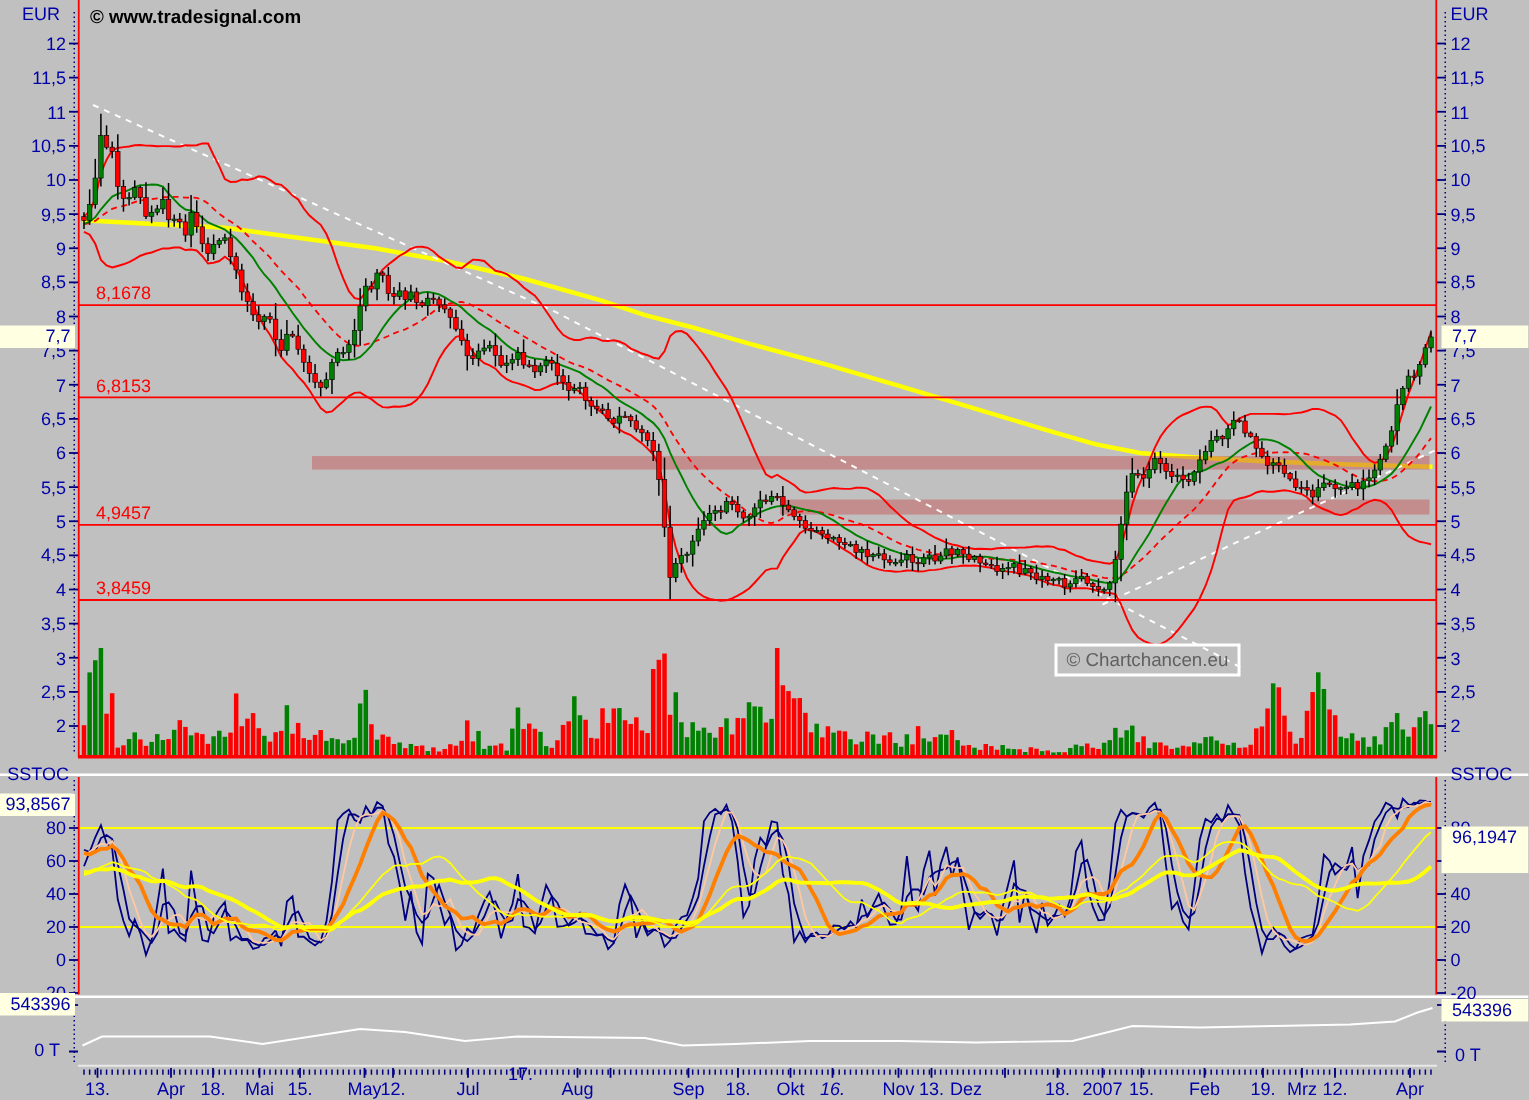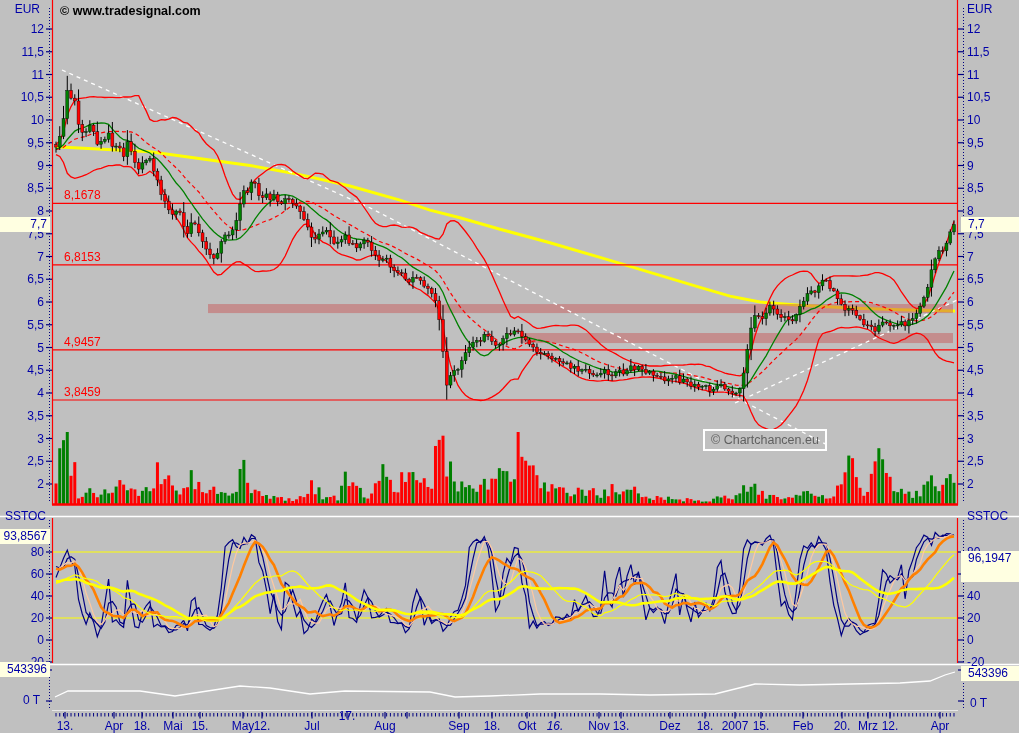--- a/index.html
+++ b/index.html
@@ -1206,26 +1206,26 @@
     <span class="lbl dt" style="left: 312px; top: 719px;">Jul</span>
     <span class="lbl dt" style="left: 347px; top: 709px;">17.</span>
     <span class="lbl dt" style="left: 385px; top: 719px;">Aug</span>
     <span class="lbl dt" style="left: 407px; top: 719px; margin-top: 48px;">14.</span>
     <span class="lbl dt" style="left: 459px; top: 719px;">Sep</span>
     <span class="lbl dt" style="left: 492px; top: 719px;">18.</span>
     <span class="lbl dt" style="left: 527px; top: 719px;">Okt</span>
     <span class="lbl dt" style="left: 555px; top: 719px; font-style: italic;">16.</span>
     <span class="lbl dt" style="left: 599px; top: 719px;">Nov</span>
     <span class="lbl dt" style="left: 621px; top: 719px;">13.</span>
-    <span class="lbl dt" style="left: 670px; top: 719px;">Dez</span>
+    <span class="lbl dt" style="left: 644px; top: 719px;">Dez</span>
     <span class="lbl dt" style="left: 705px; top: 719px;">18.</span>
     <span class="lbl dt" style="left: 735px; top: 719px;">2007</span>
     <span class="lbl dt" style="left: 761px; top: 719px;">15.</span>
     <span class="lbl dt" style="left: 803px; top: 719px;">Feb</span>
-    <span class="lbl dt" style="left: 842px; top: 719px;">20.</span>
+    <span class="lbl dt" style="left: 842px; top: 719px;">19.</span>
     <span class="lbl dt" style="left: 868px; top: 719px;">Mrz</span>
     <span class="lbl dt" style="left: 890px; top: 719px;">12.</span>
     <span class="lbl dt" style="left: 940px; top: 719px;">Apr</span>
     <div class="hlbox hl-left" style="top:217px;height:15px;">7,7</div>
     <div class="hlbox hl-right" style="top:217px;height:15px;">7,7</div>
     <div class="hlbox hl-left" style="top:529px;height:15px;">93,8567</div>
     <div class="hlbox hl-right" style="top:527px;height:31px;margin-top:24px;">96,1947</div>
     <div class="hlbox hl-left" style="top:662px;height:15px;">543396</div>
     <div class="hlbox hl-right" style="top:666px;height:15px;">543396</div>
     <div id="watermark">© Chartchancen.eu</div>

